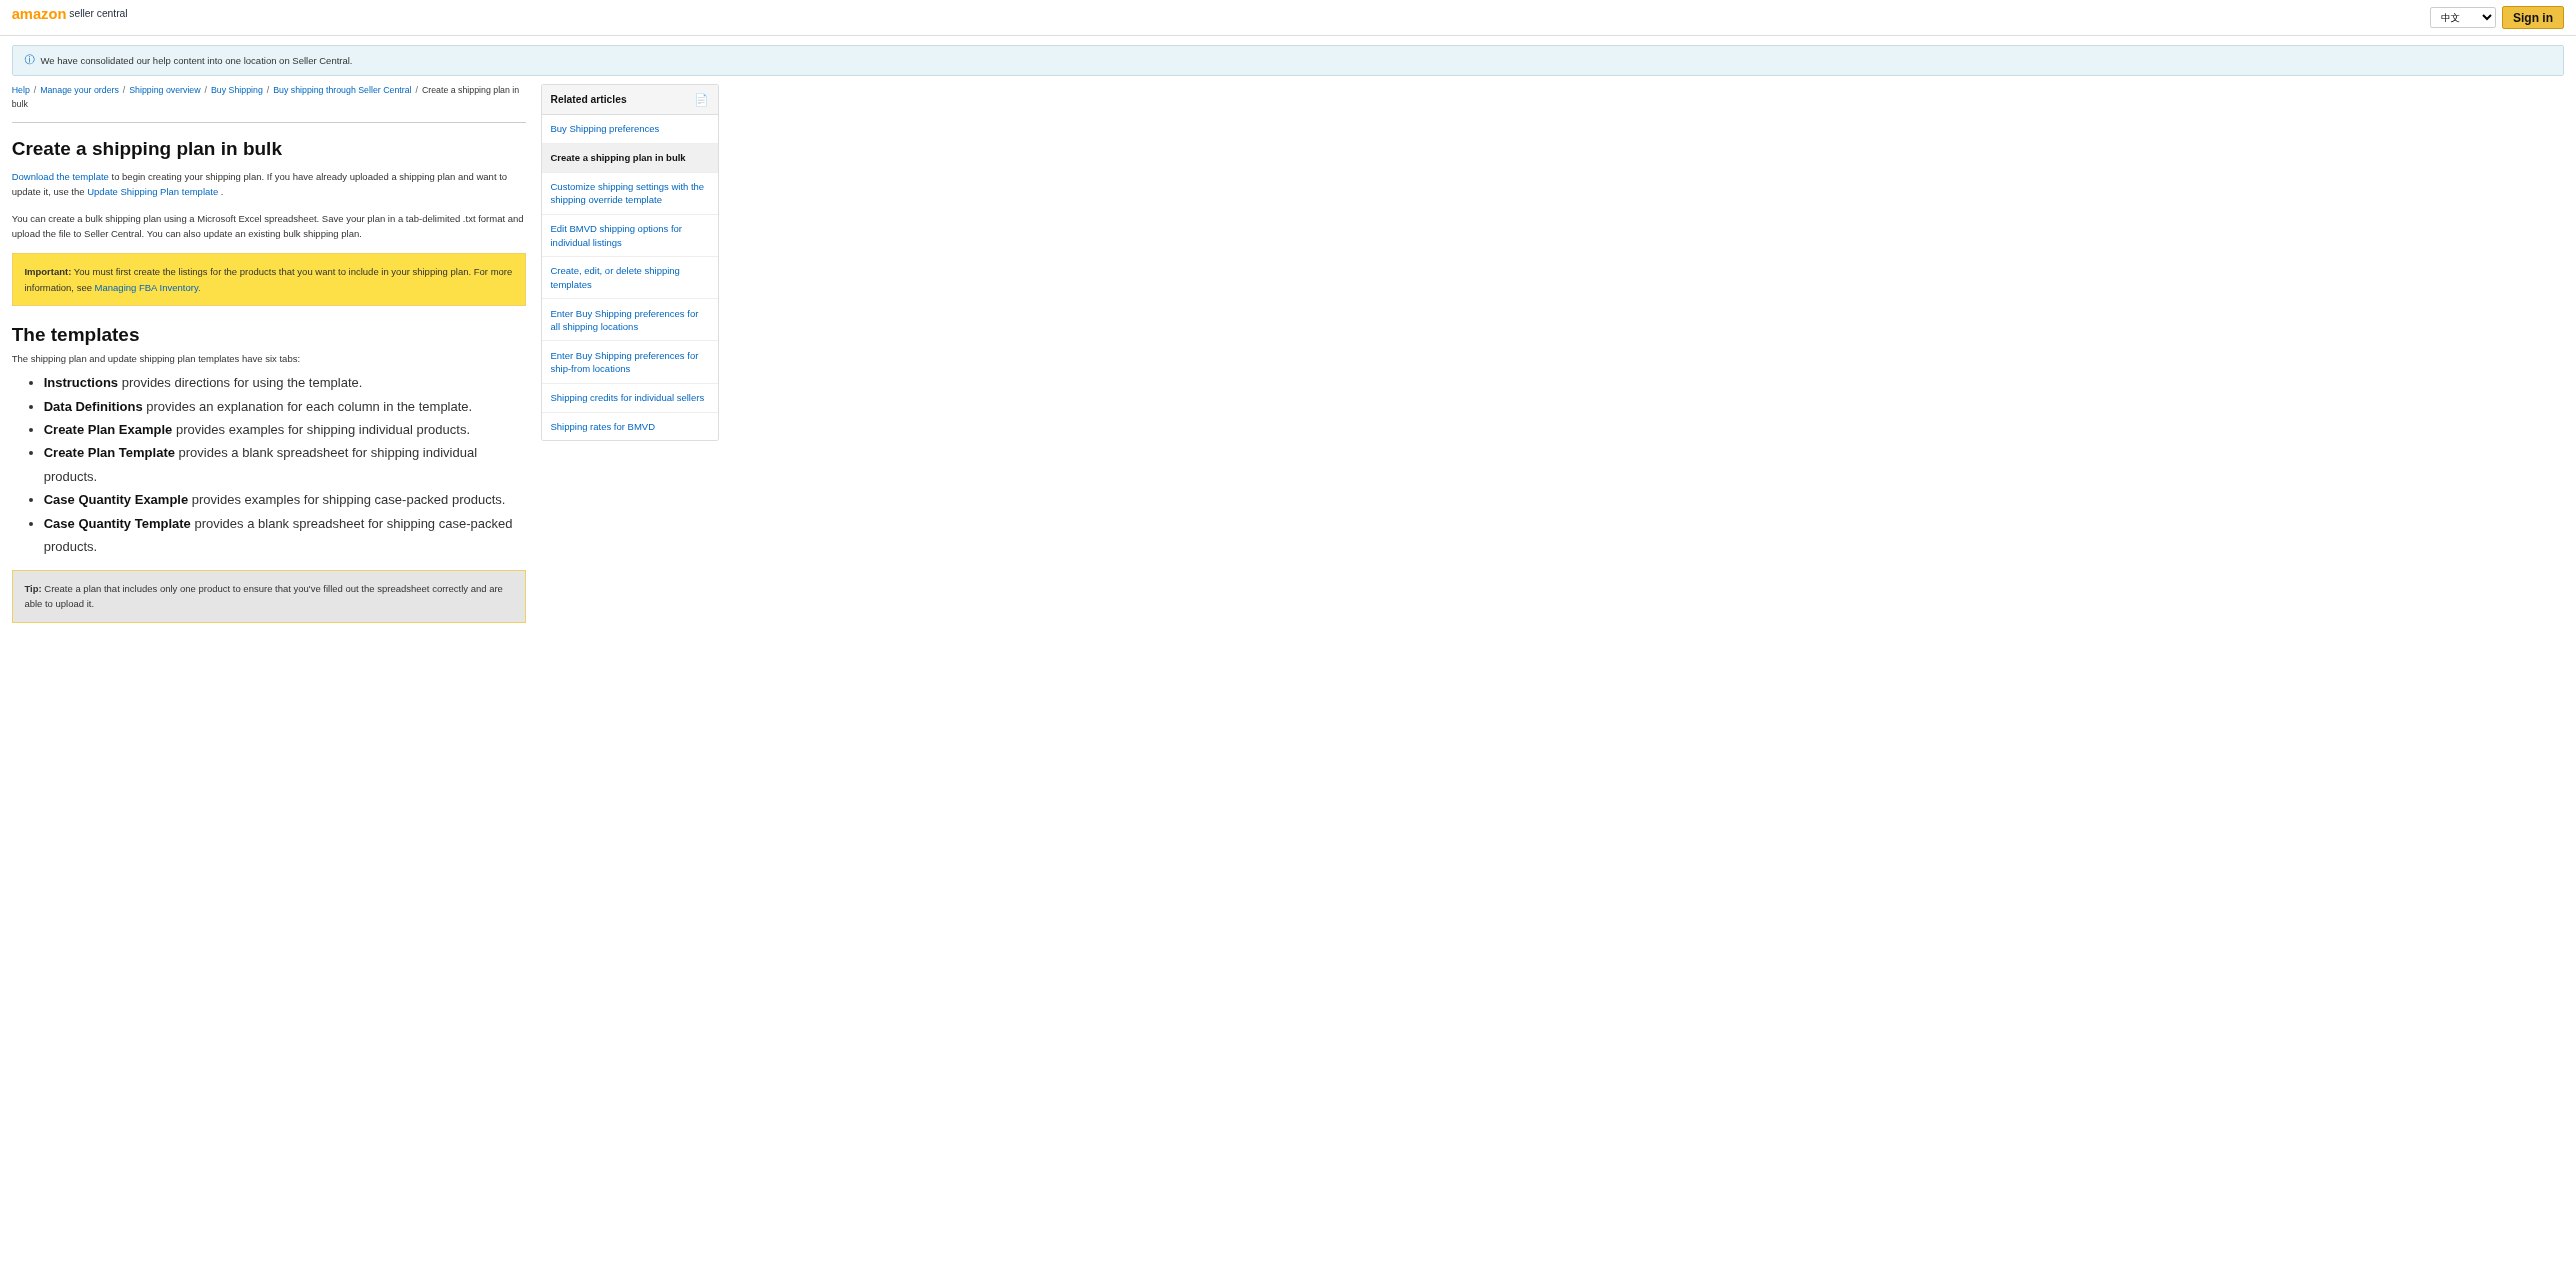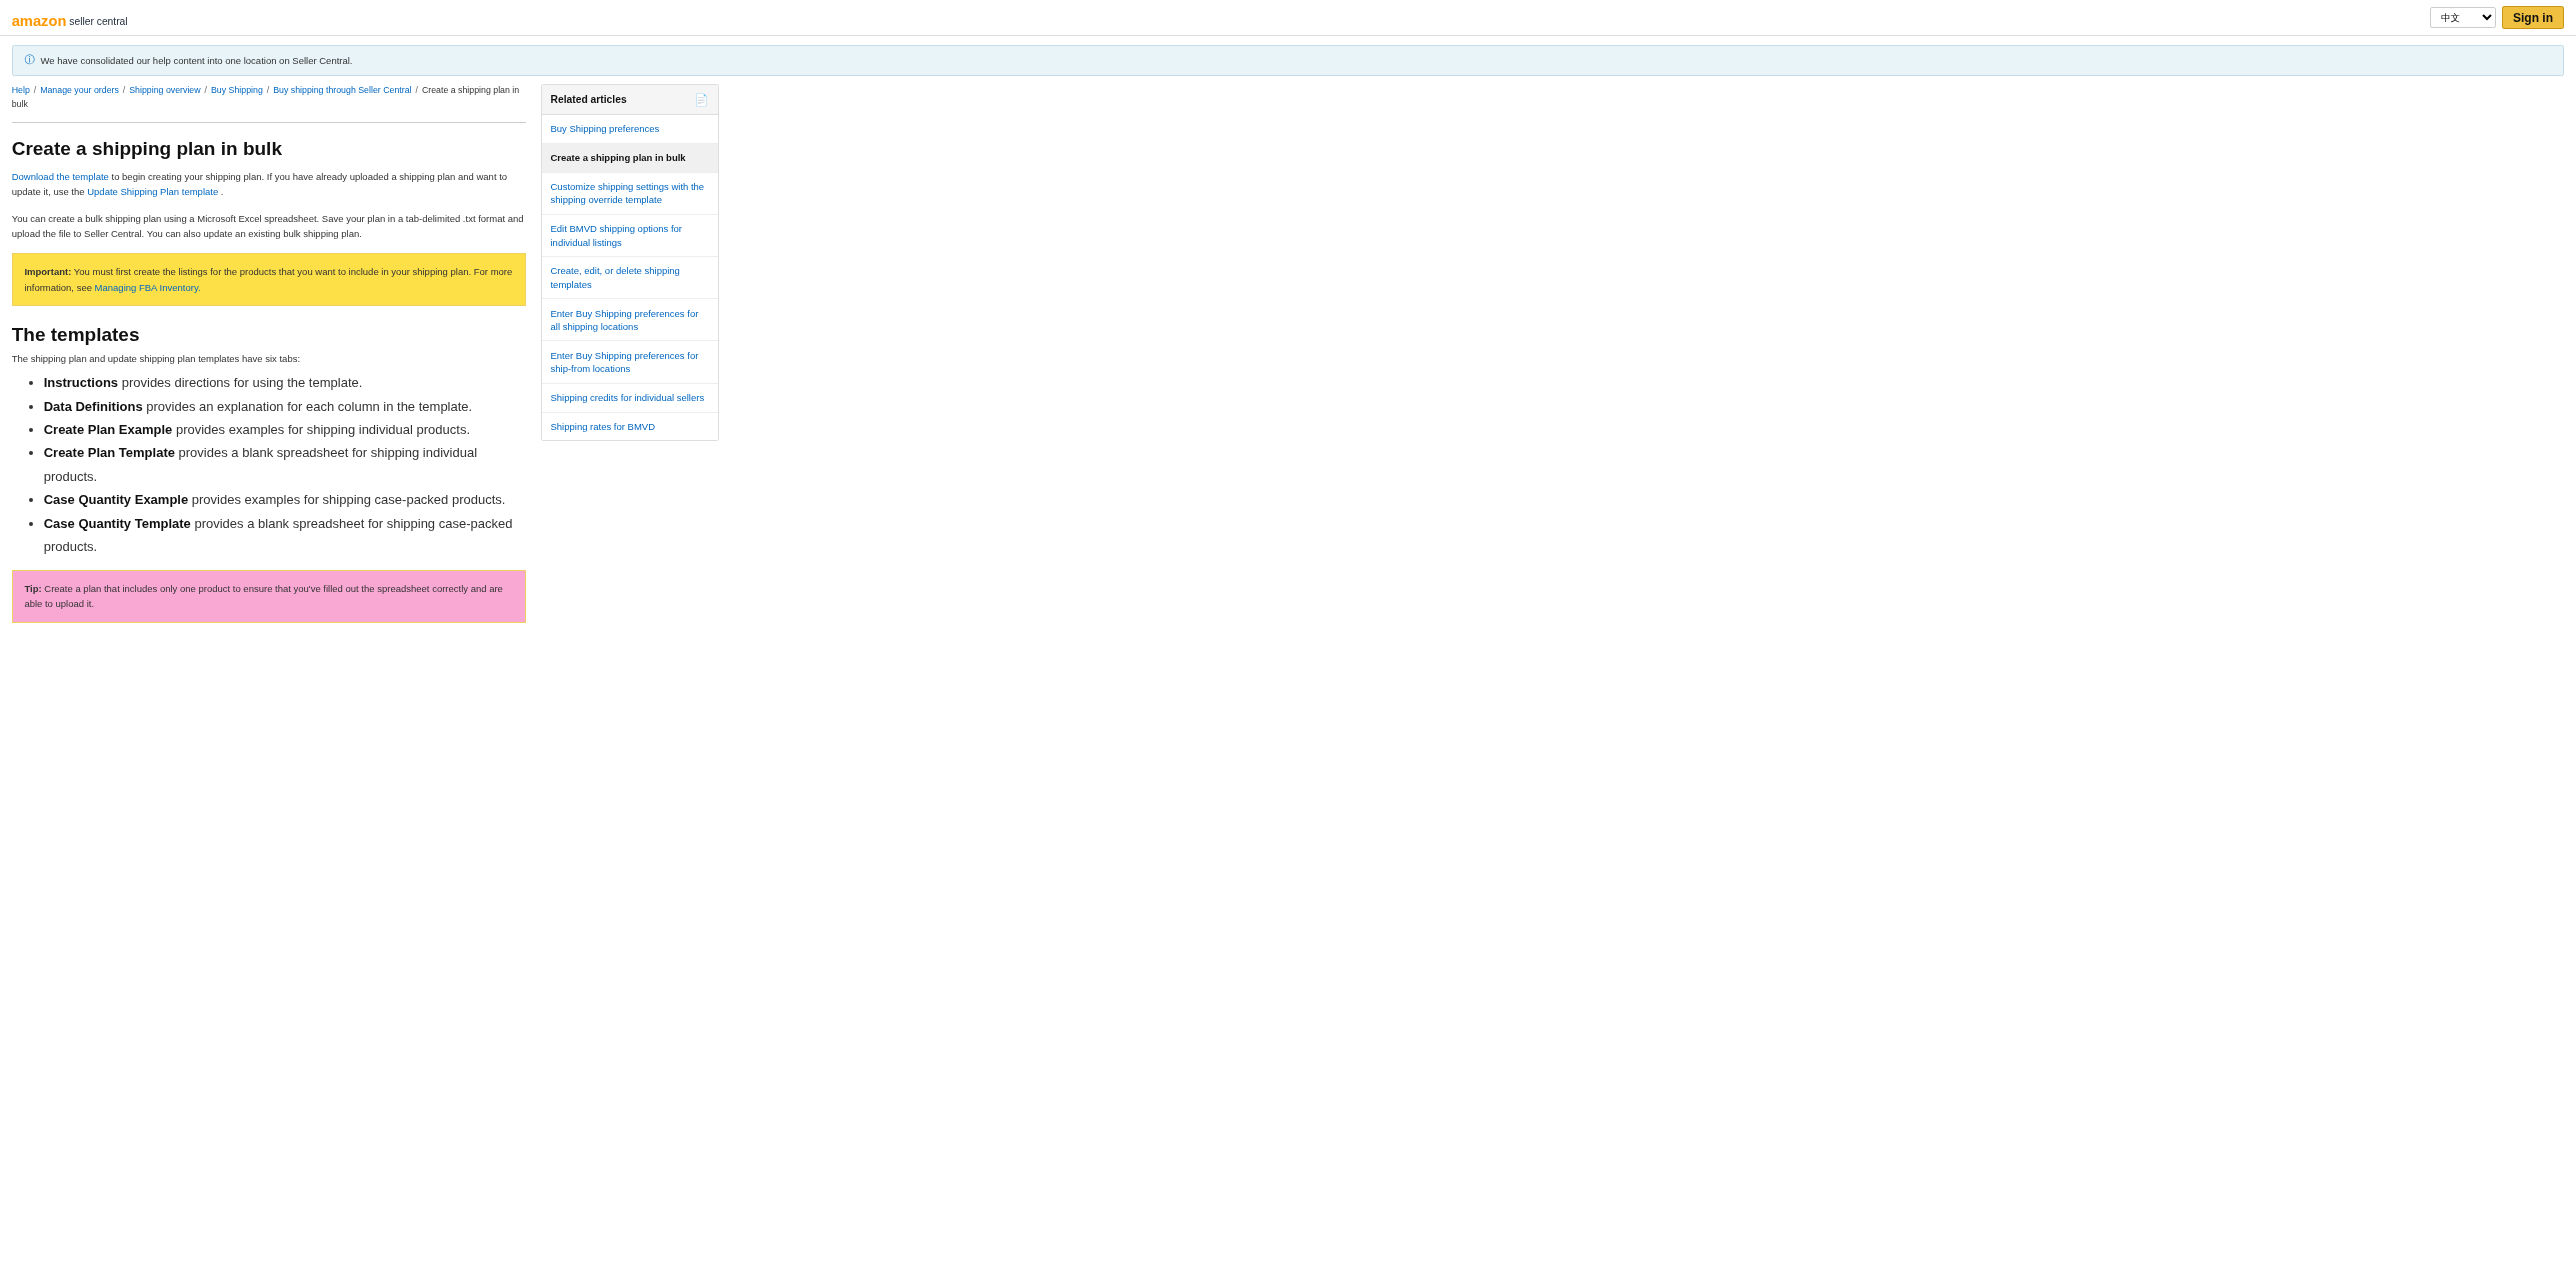--- a/index.html
+++ b/index.html
@@ -1,21 +1,21 @@
 <!DOCTYPE html>
 <html style="font-size:11.7px"><head>
   <meta charset="utf-8">
   <style>
     * { margin: 0; padding: 0; box-sizing: border-box; }
     body { font-family: Arial, sans-serif; font-size: 9.5px; color: #333; background: #fff; }
 
     
     .header {
       display: flex;
-      align-items: flex-end;
+      align-items: flex-start;
       justify-content: space-between;
       padding: 5.9px 11.7px;
       border-bottom: 0.7px solid #ddd;
       background: #fff;
     }
     .logo-area {
       display: flex;
       align-items: center;
       gap: 2.9px;
     }
@@ -160,21 +160,21 @@
     }
     .bullet-list li {
       color: #333;
     }
     .bullet-list li strong {
       color: #111;
     }
 
     
     .tip-box {
-      background: #f9a8d4;
+      background: #e5e5e5;
       border: 0.7px solid #f0d060;
       padding: 10.3px 11.7px;
       font-size: 9.5px;
       line-height: 1.6;
       color: #333;
     }
 
     
     .sidebar {
       width: 178px;

